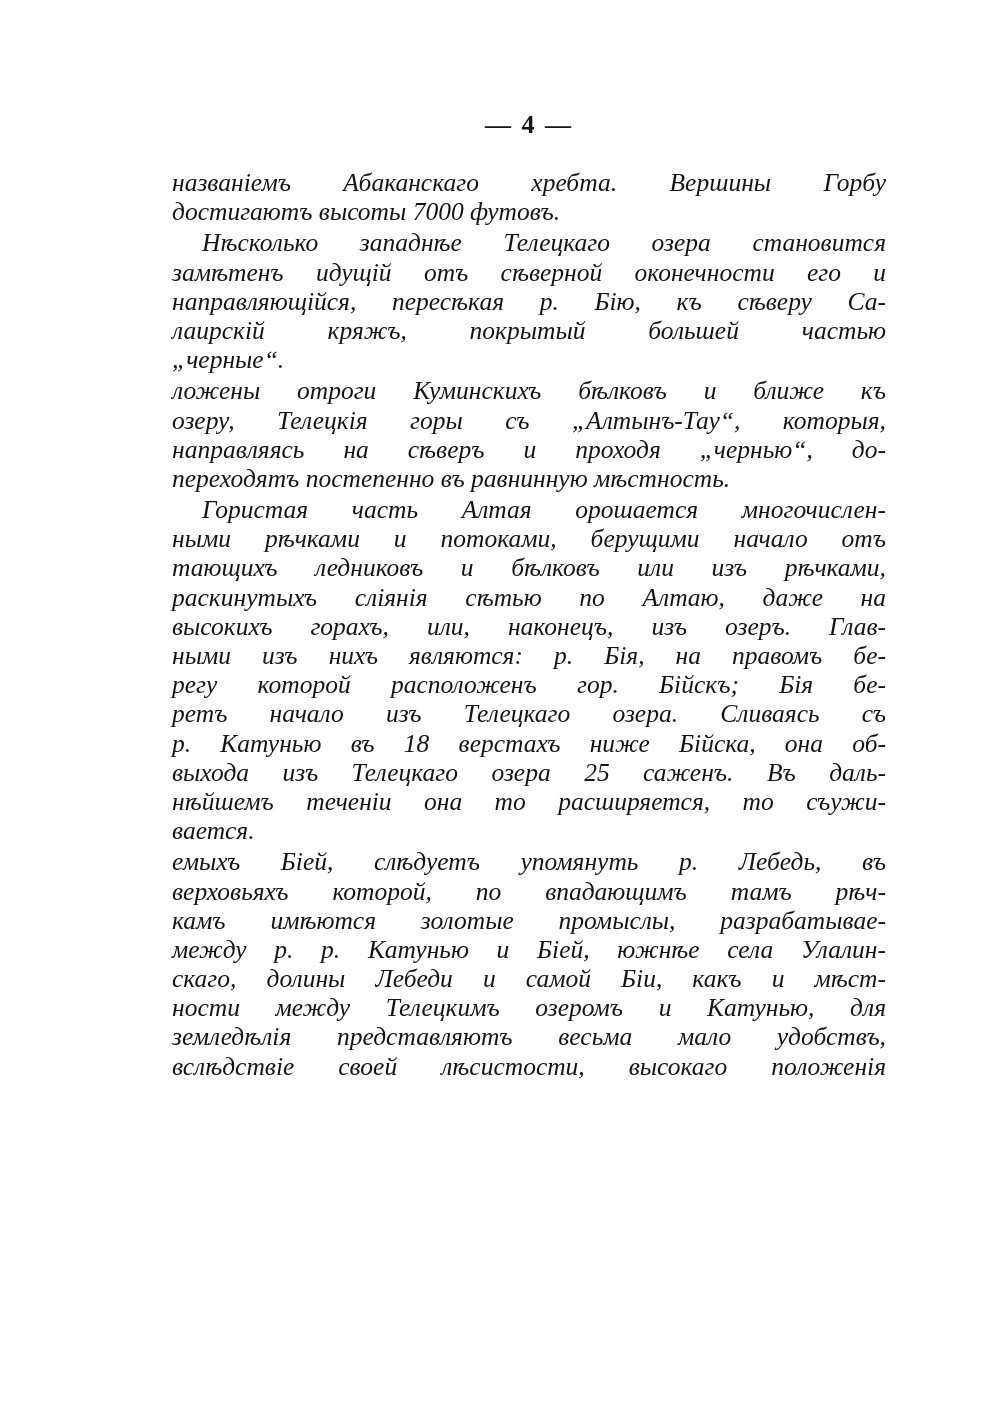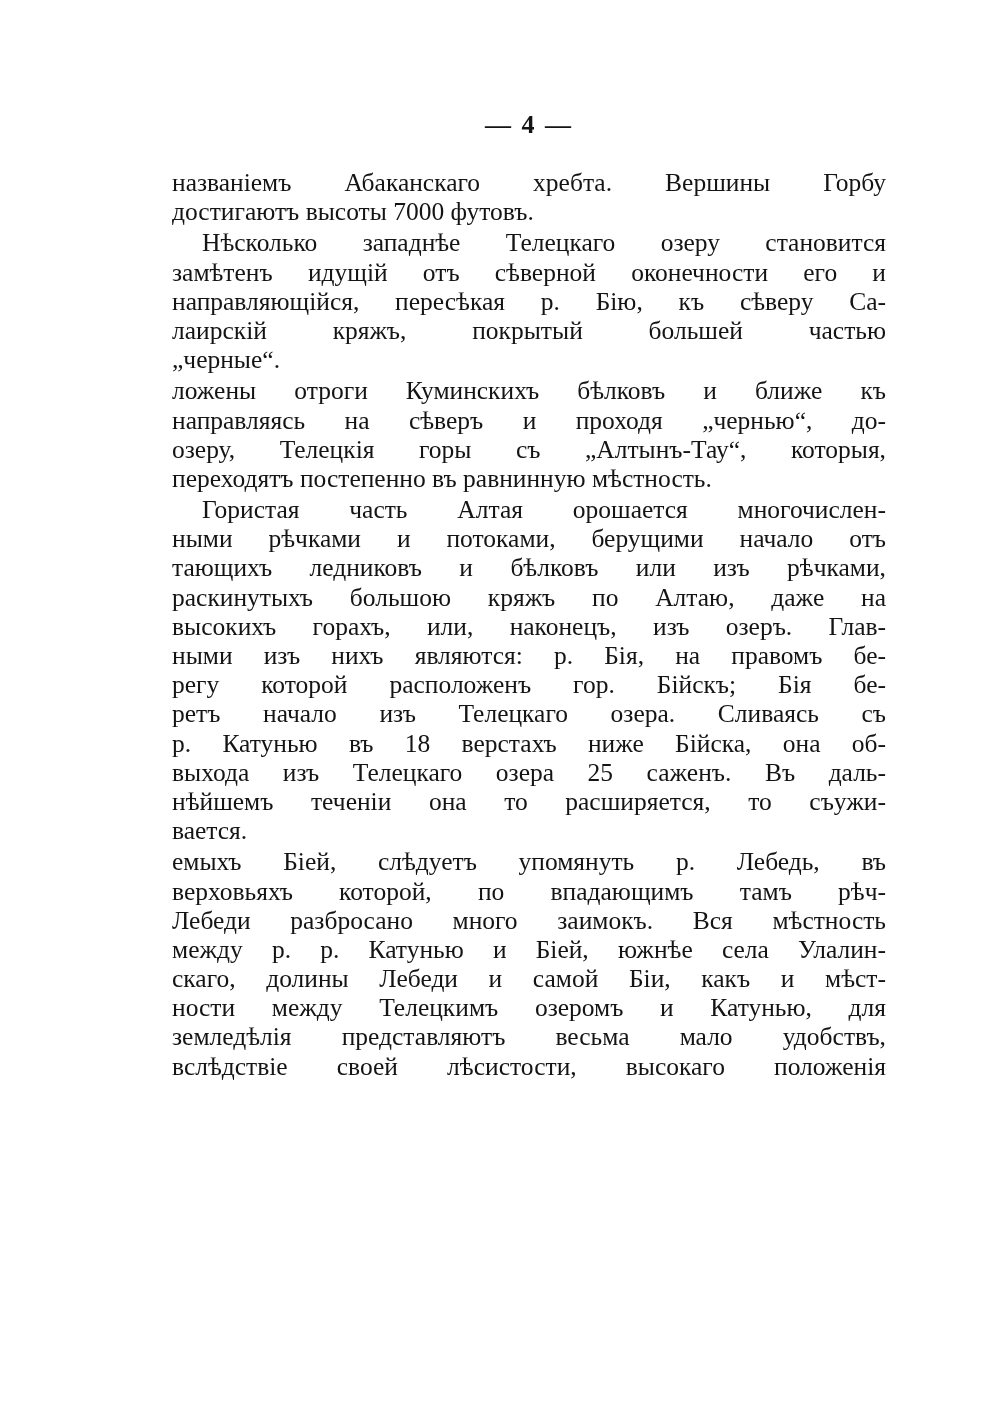--- a/index.html
+++ b/index.html
@@ -1,69 +1,69 @@
 <!DOCTYPE html>
 <html><head>
 <meta charset="utf-8">
 <style>
   html, body { margin: 0; padding: 0; background: #ffffff; }
   body { width: 1000px; height: 1419px; position: relative; overflow: hidden; }
   .page { position: absolute; left: 172px; top: 110px; width: 714px; color: #141414;
           font-family: "Liberation Serif", "DejaVu Serif", serif; }
   .page-number { text-align: center; font-size: 26px; font-weight: bold; height: 58px; line-height: 30px; letter-spacing: 2px; }
   .line { font-size: 25.5px; line-height: 29.2px; height: 29.2px; white-space: nowrap;
-          text-align: justify; text-align-last: justify; }
+          text-align: justify; text-align-last: justify; font-style: italic; }
   .line.last { text-align-last: left; }
   .line.indent { padding-left: 30px; }
   .para { margin-bottom: 2px; }
 </style>
 </head>
 <body>
 
 <div class="page">
   <div class="page-number">— 4 —</div>
 
   <div class="para">
     <div class="line">названіемъ Абаканскаго хребта. Вершины Горбу</div>
     <div class="line last">достигаютъ высоты 7000 футовъ.</div>
   </div>
 
   <div class="para">
-    <div class="line indent">Нѣсколько западнѣе Телецкаго озеру становится</div>
+    <div class="line indent">Нѣсколько западнѣе Телецкаго озера становится</div>
     <div class="line">замѣтенъ идущій отъ сѣверной оконечности его и</div>
     <div class="line">направляющійся, пересѣкая р. Бію, къ сѣверу Са-</div>
     <div class="line">лаирскій кряжъ, покрытый большей частью</div>
     <div class="line last">„черные“.</div>
   </div>
 
   <div class="para">
     <div class="line">ложены отроги Куминскихъ бѣлковъ и ближе къ</div>
+    <div class="line">озеру, Телецкія горы съ „Алтынъ-Тау“, которыя,</div>
     <div class="line">направляясь на сѣверъ и проходя „чернью“, до-</div>
-    <div class="line">озеру, Телецкія горы съ „Алтынъ-Тау“, которыя,</div>
     <div class="line last">переходятъ постепенно въ равнинную мѣстность.</div>
   </div>
 
   <div class="para">
     <div class="line indent">Гористая часть Алтая орошается многочислен-</div>
     <div class="line">ными рѣчками и потоками, берущими начало отъ</div>
     <div class="line">тающихъ ледниковъ и бѣлковъ или изъ рѣчками,</div>
-    <div class="line">раскинутыхъ большою кряжъ по Алтаю, даже на</div>
+    <div class="line">раскинутыхъ сліянія сѣтью по Алтаю, даже на</div>
     <div class="line">высокихъ горахъ, или, наконецъ, изъ озеръ. Глав-</div>
     <div class="line">ными изъ нихъ являются: р. Бія, на правомъ бе-</div>
     <div class="line">регу которой расположенъ гор. Бійскъ; Бія бе-</div>
     <div class="line">ретъ начало изъ Телецкаго озера. Сливаясь съ</div>
     <div class="line">р. Катунью въ 18 верстахъ ниже Бійска, она об-</div>
     <div class="line">выхода изъ Телецкаго озера 25 саженъ. Въ даль-</div>
     <div class="line">нѣйшемъ теченіи она то расширяется, то съужи-</div>
     <div class="line last">вается.</div>
   </div>
 
   <div class="para">
     <div class="line">емыхъ Біей, слѣдуетъ упомянуть р. Лебедь, въ</div>
     <div class="line">верховьяхъ которой, по впадающимъ тамъ рѣч-</div>
-    <div class="line">Лебеди разбросано много заимокъ. Вся мѣстность</div>
+    <div class="line">камъ имѣются золотые промыслы, разрабатывае-</div>
     <div class="line">между р. р. Катунью и Біей, южнѣе села Улалин-</div>
     <div class="line">скаго, долины Лебеди и самой Біи, какъ и мѣст-</div>
     <div class="line">ности между Телецкимъ озеромъ и Катунью, для</div>
     <div class="line">земледѣлія представляютъ весьма мало удобствъ,</div>
     <div class="line">вслѣдствіе своей лѣсистости, высокаго положенія</div>
   </div>
 </div>
 
 </body></html>

